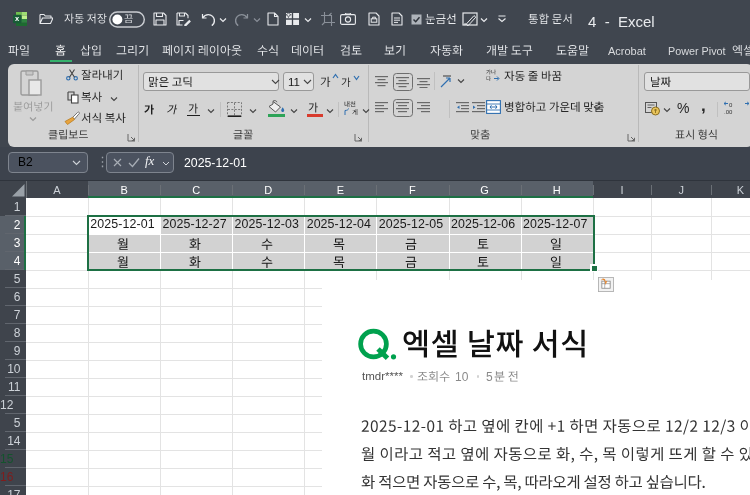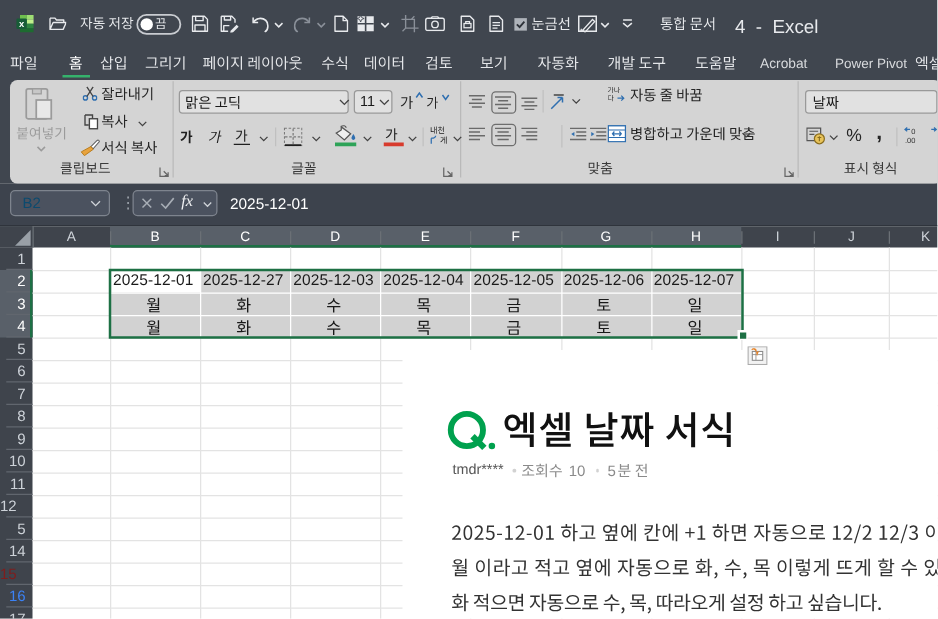--- a/index.html
+++ b/index.html
@@ -382,21 +382,21 @@
 <text x="6" y="6" font-size="6" fill="#333" font-family="Liberation Sans">0</text>
 <text x="1" y="13" font-size="6" fill="#333" font-family="Liberation Sans">.00</text>
 </svg>
 <svg class="abs" style="left:744px;top:101px" width="15" height="14" viewBox="0 0 15 14">
 <path d="M1 2.5h4 M3.2 1L5 2.5 3.2 4" stroke="#2f6fb0" stroke-width="1" fill="none"></path>
 </svg>
 <svg style="position:absolute;left:675.028px;top:126.3px;overflow:visible" width="44" height="17" viewBox="0 -12.6 44 17">
     <path d="M3.0 -3.7H4.0V-0.9H3.0ZM6.1 -3.7H7.0V-0.9H6.1ZM0.5 -1.1H9.6V-0.4H0.5ZM1.3 -8.2H8.7V-7.4H1.3ZM1.4 -4.2H8.7V-3.5H1.4ZM2.9 -7.6H3.8V-4.0H2.9ZM6.3 -7.6H7.2V-4.0H6.3Z M13.3 -8.2H14.0V-6.5Q14.0 -5.6 13.8 -4.8Q13.6 -4.0 13.2 -3.3Q12.8 -2.6 12.3 -2.1Q11.8 -1.5 11.2 -1.2L10.6 -2.0Q11.2 -2.2 11.7 -2.7Q12.1 -3.2 12.5 -3.8Q12.9 -4.4 13.1 -5.1Q13.3 -5.8 13.3 -6.5ZM13.4 -8.2H14.2V-6.5Q14.2 -5.8 14.4 -5.1Q14.6 -4.5 15.0 -3.9Q15.3 -3.3 15.8 -2.8Q16.3 -2.4 16.9 -2.1L16.3 -1.4Q15.7 -1.7 15.2 -2.2Q14.7 -2.7 14.3 -3.4Q13.9 -4.1 13.7 -4.9Q13.4 -5.6 13.4 -6.5ZM17.9 -9.1H18.8V0.9H17.9Z M28.8 -6.7H30.9V-6.0H28.8ZM28.8 -4.8H30.9V-4.0H28.8ZM23.3 -8.0H28.8V-7.3H23.3ZM26.1 -6.8Q26.8 -6.8 27.3 -6.5Q27.8 -6.3 28.0 -5.9Q28.3 -5.5 28.3 -4.9Q28.3 -4.4 28.0 -3.9Q27.8 -3.5 27.3 -3.3Q26.8 -3.1 26.1 -3.1Q25.4 -3.1 24.9 -3.3Q24.4 -3.5 24.1 -3.9Q23.8 -4.4 23.8 -4.9Q23.8 -5.5 24.1 -5.9Q24.4 -6.3 24.9 -6.5Q25.4 -6.8 26.1 -6.8ZM26.1 -6.0Q25.5 -6.0 25.1 -5.7Q24.7 -5.4 24.7 -4.9Q24.7 -4.4 25.1 -4.1Q25.5 -3.8 26.1 -3.8Q26.7 -3.8 27.1 -4.1Q27.5 -4.4 27.5 -4.9Q27.5 -5.4 27.1 -5.7Q26.7 -6.0 26.1 -6.0ZM25.6 -9.2H26.5V-7.5H25.6ZM30.5 -9.1H31.4V-2.7H30.5ZM28.2 -2.6Q29.2 -2.6 30.0 -2.4Q30.7 -2.2 31.1 -1.8Q31.5 -1.4 31.5 -0.9Q31.5 -0.3 31.1 0.1Q30.7 0.4 30.0 0.6Q29.2 0.8 28.2 0.8Q27.1 0.8 26.4 0.6Q25.7 0.4 25.3 0.1Q24.9 -0.3 24.9 -0.9Q24.9 -1.4 25.3 -1.8Q25.7 -2.2 26.4 -2.4Q27.1 -2.6 28.2 -2.6ZM28.2 -1.8Q27.1 -1.8 26.4 -1.6Q25.8 -1.3 25.8 -0.9Q25.8 -0.4 26.4 -0.1Q27.1 0.1 28.2 0.1Q29.3 0.1 29.9 -0.1Q30.5 -0.4 30.5 -0.9Q30.5 -1.3 29.9 -1.6Q29.3 -1.8 28.2 -1.8Z M36.0 -8.6H36.7V-7.7Q36.7 -6.7 36.4 -5.9Q36.0 -5.1 35.4 -4.4Q34.8 -3.8 33.9 -3.5L33.5 -4.2Q34.0 -4.5 34.5 -4.8Q34.9 -5.1 35.3 -5.6Q35.6 -6.0 35.8 -6.6Q36.0 -7.1 36.0 -7.7ZM36.1 -8.6H36.9V-7.7Q36.9 -7.1 37.1 -6.6Q37.2 -6.1 37.6 -5.7Q37.9 -5.3 38.4 -4.9Q38.8 -4.6 39.4 -4.4L38.9 -3.7Q38.1 -4.0 37.5 -4.6Q36.8 -5.2 36.5 -6.0Q36.1 -6.7 36.1 -7.7ZM34.9 -2.6H41.5V0.9H40.6V-1.9H34.9ZM40.6 -9.1H41.5V-3.1H40.6Z" fill="#3b3b3b"></path>
   </svg>
 <div class="abs" style="left:8px;top:152px;width:80px;height:21px;background:#4b525f;border:1px solid #7e848e;border-radius:4px;box-sizing:border-box"></div>
-<div class="abs" style="left:18px;top:155px;color:#0c4a6e;font-size:12px">B2</div>
+<div class="abs" style="left:18px;top:155px;color:#000000;font-size:12px">B2</div>
 <svg class="abs" style="left:72px;top:160px" width="9" height="6" viewBox="0 0 9 6">
     <path d="M1 1l3.5 3.5L8 1" stroke="#cfd3d8" stroke-width="1.1" fill="none"></path>
   </svg>
 <div class="abs" style="left:96px;top:154px;color:#9aa0a8;font-size:13px">⋮</div>
 <div class="abs" style="left:106px;top:152px;width:68px;height:21px;background:#4b525f;border:1px solid #7e848e;border-radius:4px;box-sizing:border-box"></div>
 <svg class="abs" style="left:112px;top:157px" width="11" height="11" viewBox="0 0 11 11">
     <path d="M2 2l7 7M9 2l-7 7" stroke="#a7adb5" stroke-width="1.2"></path>
   </svg>
 <svg class="abs" style="left:128px;top:157px" width="12" height="11" viewBox="0 0 12 11">
     <path d="M1 6l3.5 3.5L11 1.5" stroke="#a7adb5" stroke-width="1.3" fill="none"></path>
@@ -458,23 +458,23 @@
 <div class="abs" style="left:0;top:361.5px;width:20.5px;text-align:right;color:#cdd2d8;font-size:12px">10</div>
 <div class="abs" style="left:5px;top:376.5px;width:21px;height:1px;background:#61666e"></div>
 <div class="abs" style="left:0;top:379.5px;width:20.5px;text-align:right;color:#cdd2d8;font-size:12px">11</div>
 <div class="abs" style="left:5px;top:394.5px;width:21px;height:1px;background:#61666e"></div>
 <div class="abs" style="left:0;top:397.5px;width:20.5px;color:#cdd2d8;font-size:12px">12</div>
 <div class="abs" style="left:5px;top:412.5px;width:21px;height:1px;background:#61666e"></div>
 <div class="abs" style="left:0;top:415.5px;width:20.5px;text-align:right;color:#cdd2d8;font-size:12px">5</div>
 <div class="abs" style="left:5px;top:430.5px;width:21px;height:1px;background:#61666e"></div>
 <div class="abs" style="left:0;top:433.5px;width:20.5px;text-align:right;color:#cdd2d8;font-size:12px">14</div>
 <div class="abs" style="left:5px;top:448.5px;width:21px;height:1px;background:#61666e"></div>
-<div class="abs" style="left:0;top:451.5px;width:20.5px;color:#7f1d1d;font-size:12px">15</div>
+<div class="abs" style="left:0;top:451.5px;width:20.5px;color:#14532d;font-size:12px">15</div>
 <div class="abs" style="left:5px;top:466.5px;width:21px;height:1px;background:#61666e"></div>
-<div class="abs" style="left:0;top:469.5px;width:20.5px;text-align:right;color:#3b82f6;font-size:12px">16</div>
+<div class="abs" style="left:0;top:469.5px;width:20.5px;color:#7f1d1d;font-size:12px">16</div>
 <div class="abs" style="left:5px;top:484.5px;width:21px;height:1px;background:#61666e"></div>
 <div class="abs" style="left:0;top:487.5px;width:20.5px;text-align:right;color:#cdd2d8;font-size:12px">17</div>
 <div class="abs" style="left:24px;top:215.5px;width:2px;height:54px;background:#1d7044"></div>
 <div class="abs" style="left:88px;top:197.5px;width:1px;height:297.5px;background:#e3e3e3"></div>
 <div class="abs" style="left:160.1px;top:197.5px;width:1px;height:297.5px;background:#e3e3e3"></div>
 <div class="abs" style="left:232.2px;top:197.5px;width:1px;height:297.5px;background:#e3e3e3"></div>
 <div class="abs" style="left:304.3px;top:197.5px;width:1px;height:297.5px;background:#e3e3e3"></div>
 <div class="abs" style="left:376.4px;top:197.5px;width:1px;height:297.5px;background:#e3e3e3"></div>
 <div class="abs" style="left:448.6px;top:197.5px;width:1px;height:297.5px;background:#e3e3e3"></div>
 <div class="abs" style="left:520.7px;top:197.5px;width:1px;height:297.5px;background:#e3e3e3"></div>

